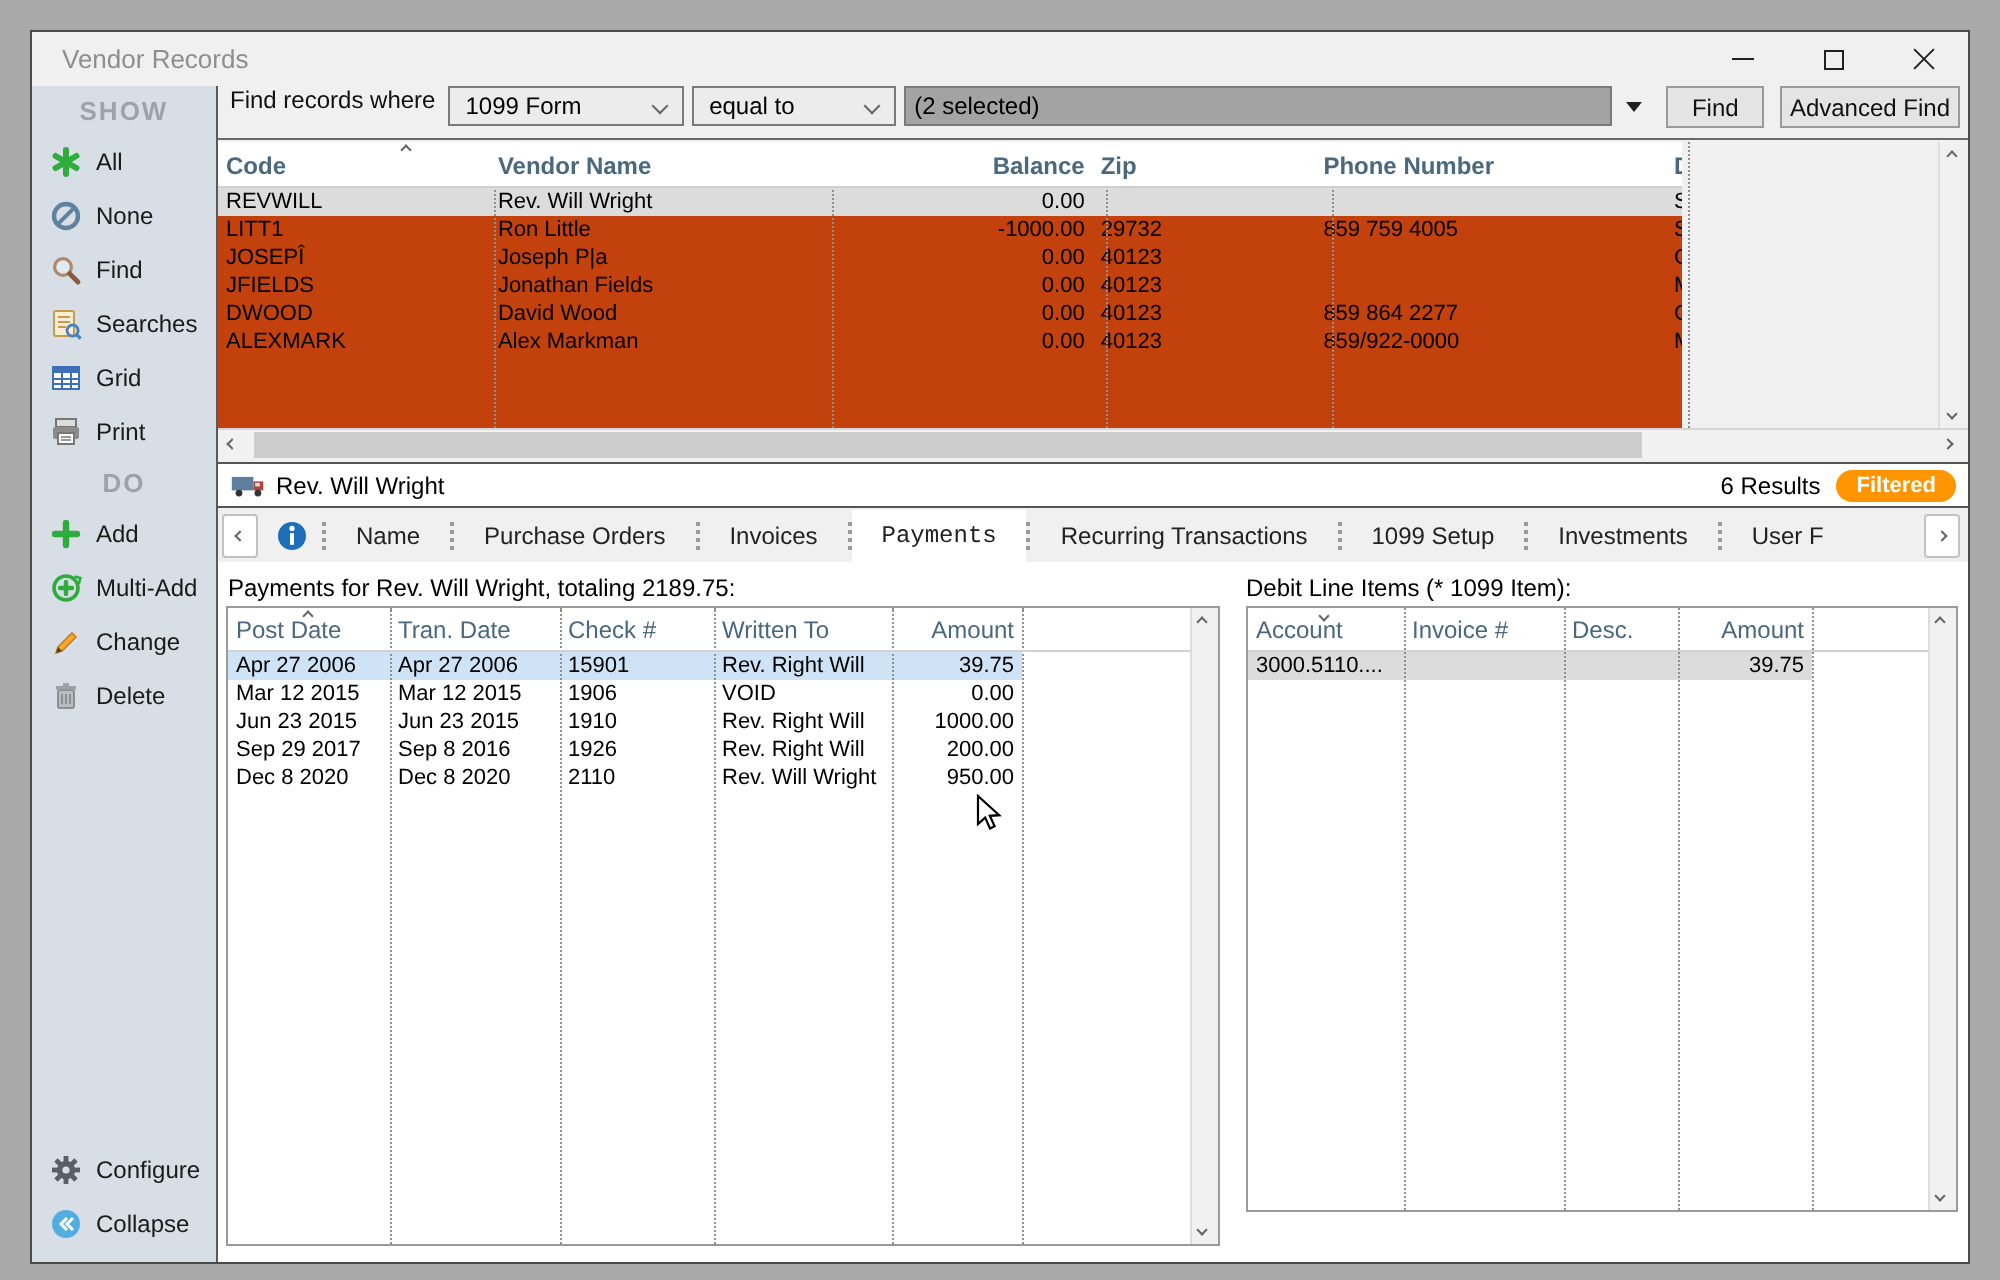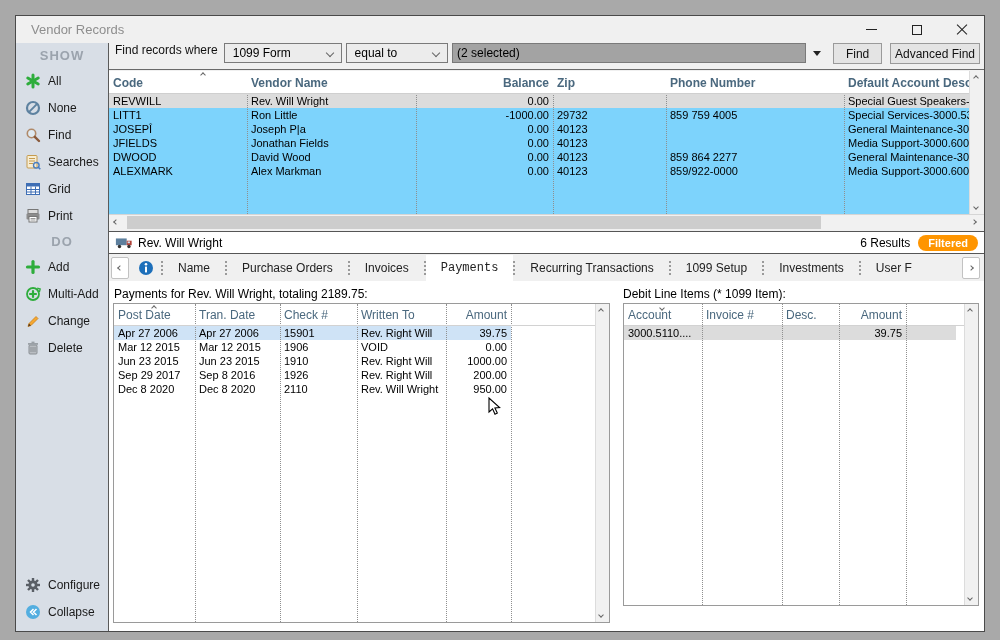--- a/index.html
+++ b/index.html
@@ -54,21 +54,21 @@
 
   
   .chev { display:inline-block; width:6px; height:6px; border-right:1.4px solid #666; border-bottom:1.4px solid #666; }
   .chev.down { transform:rotate(45deg); }
   .chev.up { transform:rotate(-135deg); }
   .chev.left { transform:rotate(135deg); }
   .chev.right { transform:rotate(-45deg); }
   .chev.sm { width:4px; height:4px; }
 
   
-  .records { position:absolute; left:0; top:28px; width:860px; height:143px; background:#7dd3fc; }
+  .records { position:absolute; left:0; top:28px; width:732px; height:143px; background:#c2410c; }
   .vline { position:absolute; top:0; bottom:0; width:0; border-left:1px dotted #8f8f8f; pointer-events:none; }
   .rt-header { display:flex; height:23px; border-bottom:1px solid #cfcfcf; align-items:flex-end;
                font-size:12px; font-weight:bold; color:#4a687e; position:relative; background:#fff; }
   .rt-header > div { padding:0 4px 3px 4px; white-space:nowrap; overflow:hidden; }
   .rt-row { display:flex; height:14px; font-size:11px; color:#000; line-height:14px; }
   .rt-row > div { padding:0 4px; white-space:nowrap; overflow:hidden; }
   .rt-row.selected { background:#dcdcdc; }
   .c1{width:138px;} .c2{width:169px;} .c3{width:137px; text-align:right;}
   .c4{width:113px;} .c5{width:178px;} .c6{flex:1;}
   .sort-caret { position:absolute; top:2px; }
@@ -499,21 +499,21 @@
         <div class="vline" style="left:282px;"></div>
 
         <div class="dt-header">
           <span class="chev down sm sort-caret" style="left:36px;"></span>
           <div class="d1">Account</div>
           <div class="d2">Invoice #</div>
           <div class="d3">Desc.</div>
           <div class="d4">Amount</div>
         </div>
 
-        <div class="dt-row sel-gray" style="width:332px;">
+        <div class="dt-row sel-gray" style="width:282px;">
           <div class="d1">3000.5110....</div>
           <div class="d2"></div>
           <div class="d3"></div>
           <div class="d4">39.75</div>
         </div>
 
         <div class="tbl-vscroll">
           <span class="chev up sm arr top"></span>
           <span class="chev down sm arr bottom"></span>
         </div>

